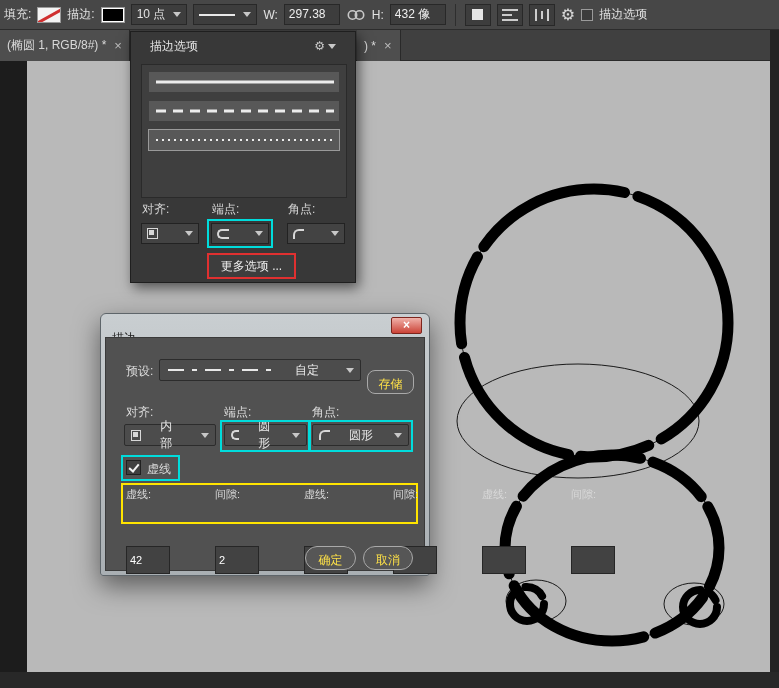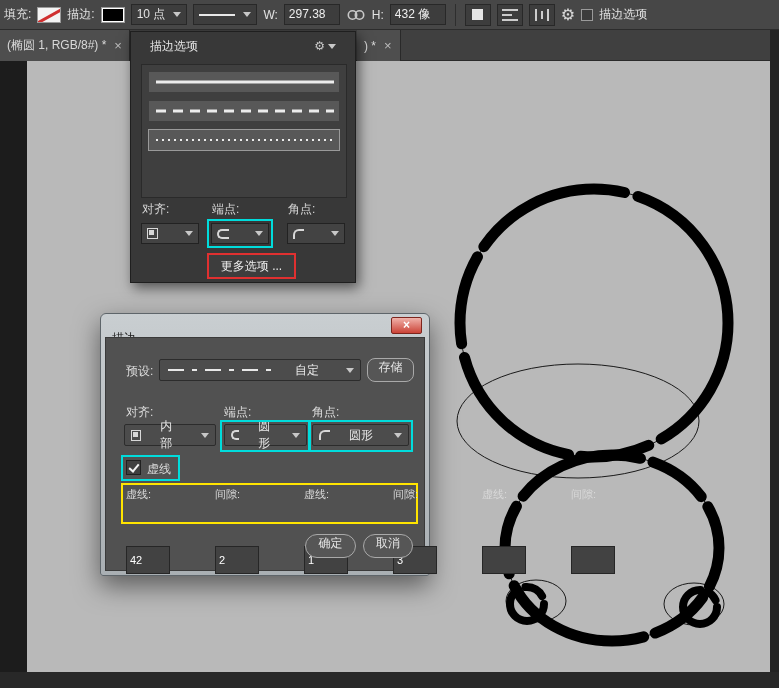--- a/index.html
+++ b/index.html
@@ -88,21 +88,21 @@
   .dialog-title { position:absolute; left:11px; top:16px; color:#1b1b1b; }
   .dialog-close { position:absolute; right:7px; top:3px; width:31px; height:17px;
                   background:linear-gradient(#f1b2aa,#cb4337); border:1px solid #7d251d; border-radius:2px;
                   color:#fff; text-align:center; line-height:15px; font-weight:bold; }
   .dialog-body { position:absolute; left:4px; right:4px; top:23px; bottom:4px; background:#515151; border:1px solid #3a3a3a; }
   .d-label { position:absolute; color:#dcdcdc; }
   .dd { position:absolute; height:22px; background:#4c4c4c; border:1px solid #2c2c2c; border-radius:2px;
         display:flex; align-items:center; gap:19px; padding:0 6px; color:#e9e9e9; }
   .dd .chev { margin-left:auto; }
   .btn-pill { position:absolute; height:24px; background:#565656; border:1px solid #a9a9a9; border-radius:12px;
-              color:#e5e5e5; display:flex; align-items:flex-start; justify-content:center; }
+              color:#fde047; display:flex; align-items:flex-end; justify-content:center;margin-top:12px; }
   .checkbox { position:absolute; width:15px; height:15px; background:#3f3f3f; border:1px solid #202020; }
   .checkmark { position:absolute; left:4px; top:1px; width:6px; height:10px;
                border-right:2px solid #f2f2f2; border-bottom:2px solid #f2f2f2; transform:rotate(40deg); }
   .dash-grid { position:absolute; left:15px; top:145px; width:297px; height:41px; border:2px solid #ffe400;
                display:grid; grid-template-columns:repeat(6,45px); column-gap:3px; row-gap:1px;
                padding:2px 3px; align-content:start;gap:44px; }
   .field-label { font-size:11px; color:#d8d8d8; }
   .num-input { width:44px; height:17px; background:#424242; border:1px solid #262626; color:#fff;
                font-size:11px; padding:13px 3px; font-family:inherit; }
 

